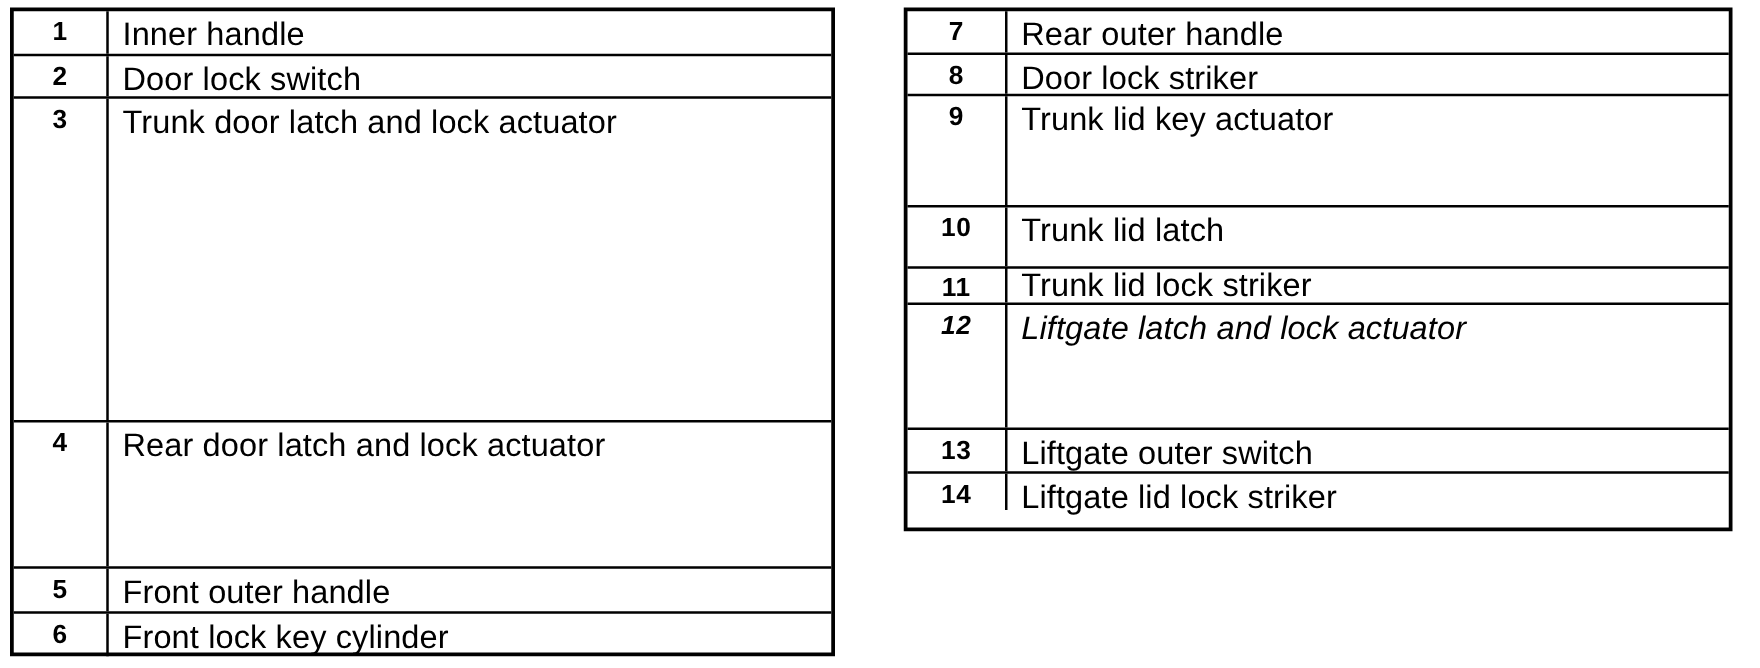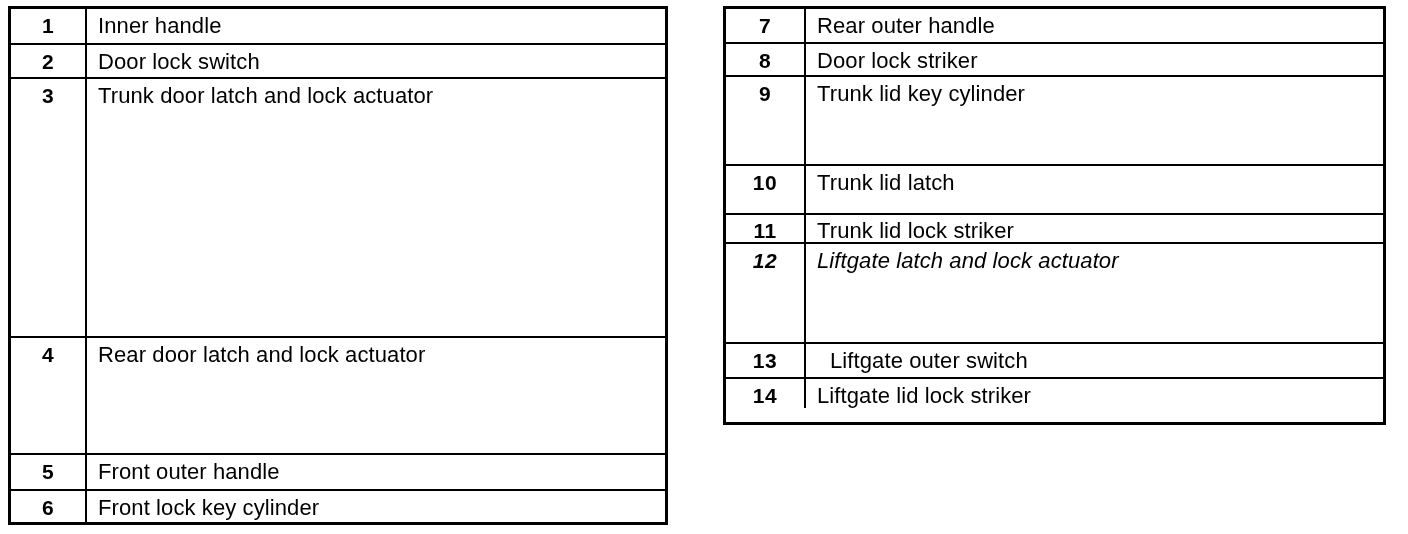--- a/index.html
+++ b/index.html
@@ -60,21 +60,21 @@
     padding-top: 6px;
     line-height: 1.05;
   }
 
   #legend-table-left .row-number { width: 76px; }
   #legend-table-right .row-number { width: 80px; }
 
   .row-label {
     box-sizing: border-box;
     flex: 1 1 auto;
-    font-size: 22px;
+    font-size: 26px;
     font-weight: normal;
     padding-left: 11px;
     padding-top: 5px;
     line-height: 1.05;
     white-space: nowrap;
     letter-spacing: 0.1px;
   }
 
   
   #legend-table-left .legend-row:nth-child(1) { height: 36px; }
@@ -84,21 +84,21 @@
   #legend-table-left .legend-row:nth-child(5) { height: 36px; }
   #legend-table-left .legend-row:nth-child(6) { height: 34px; }
 
   
   #legend-table-right .legend-row:nth-child(1) { height: 35px; }
   #legend-table-right .legend-row:nth-child(2) { height: 33px; }
   #legend-table-right .legend-row:nth-child(3) { height: 89px; }
   #legend-table-right .legend-row:nth-child(4) { height: 49px; }
   #legend-table-right .legend-row:nth-child(5) { height: 29px; align-items: flex-end; }
   #legend-table-right .legend-row:nth-child(6) { height: 100px; font-style: italic; }
-  #legend-table-right .legend-row:nth-child(7) { height: 35px; gap: 13px; }
+  #legend-table-right .legend-row:nth-child(7) { height: 35px; }
   #legend-table-right .legend-row:nth-child(8) { height: 29px; }
 </style>
 </head>
 <body>
 
 <div class="legend-table" id="legend-table-left">
 
   <div class="legend-row">
     <div class="row-number">1</div>
     <div class="row-label">Inner handle</div>
@@ -138,21 +138,21 @@
     <div class="row-label">Rear outer handle</div>
   </div>
 
   <div class="legend-row">
     <div class="row-number">8</div>
     <div class="row-label">Door lock striker</div>
   </div>
 
   <div class="legend-row">
     <div class="row-number">9</div>
-    <div class="row-label">Trunk lid key cylinder</div>
+    <div class="row-label">Trunk lid key actuator</div>
   </div>
 
   <div class="legend-row">
     <div class="row-number">10</div>
     <div class="row-label">Trunk lid latch</div>
   </div>
 
   <div class="legend-row">
     <div class="row-number">11</div>
     <div class="row-label">Trunk lid lock striker</div>

